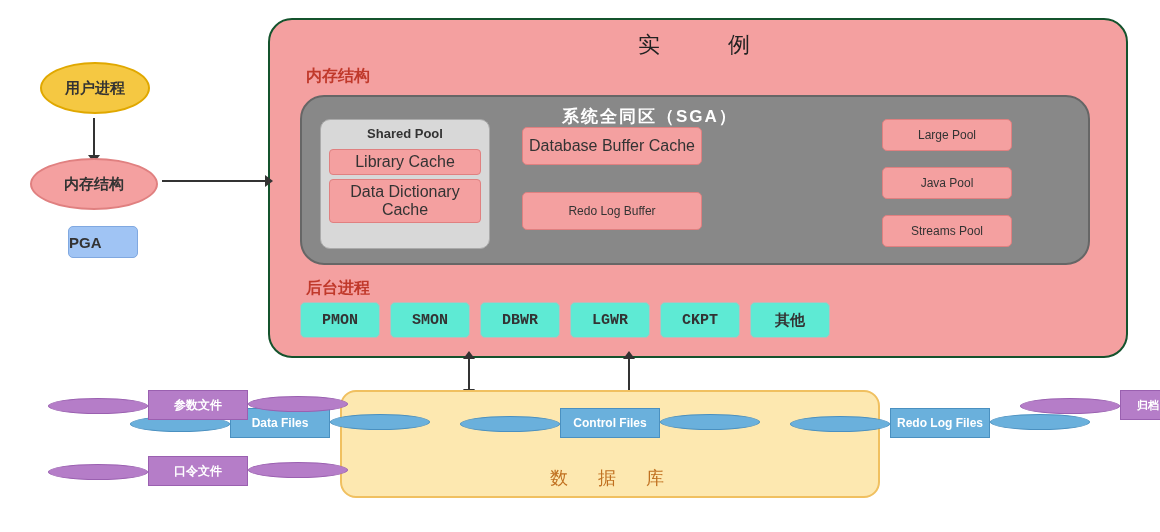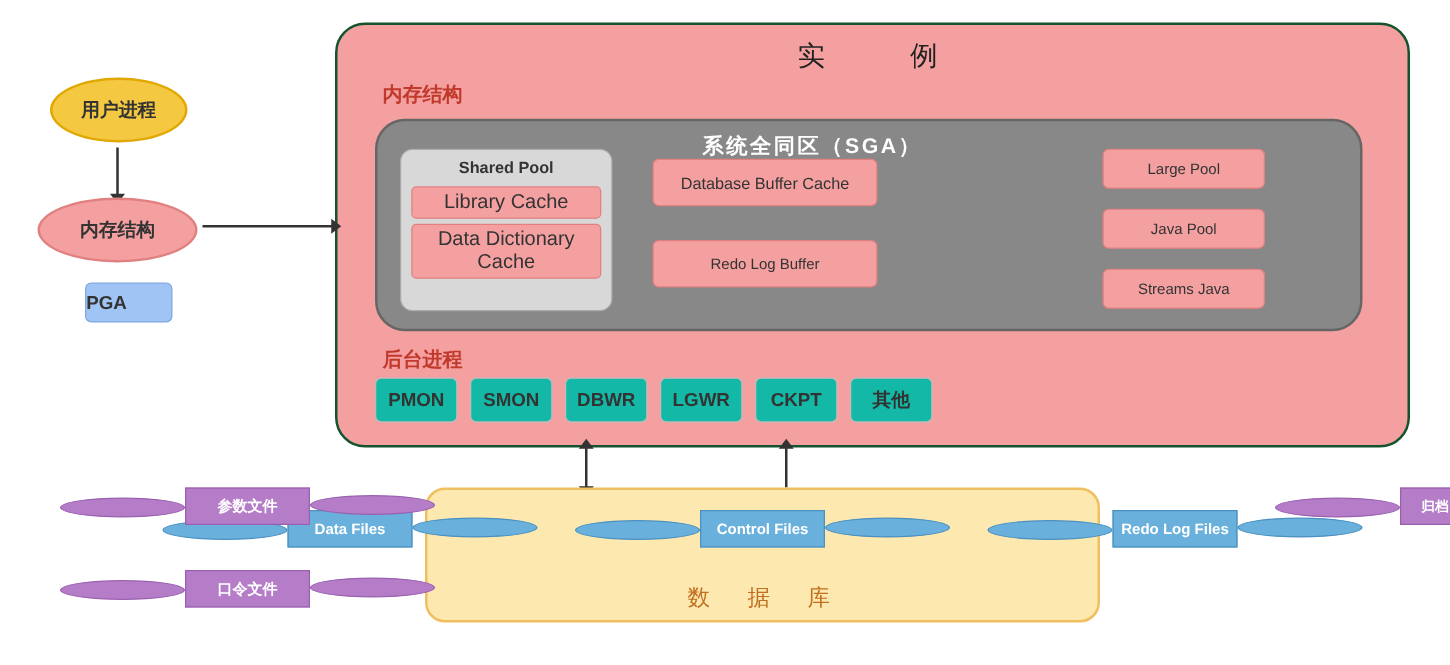--- a/index.html
+++ b/index.html
@@ -108,21 +108,21 @@
       left: 220px;
       top: 30px;
       width: 180px;
       height: 38px;
       background: #f4a0a0;
       border: 1px solid #e08080;
       border-radius: 5px;
       display: flex;
       align-items: center;
       justify-content: center;
-      font-size: 13px;
+      font-size: 16px;
       color: #333;
     }
 
     
     .redo-log-buffer-box {
       position: absolute;
       left: 220px;
       top: 95px;
       width: 180px;
       height: 38px;
@@ -200,31 +200,32 @@
     
     .backend-processes {
       position: absolute;
       left: 30px;
       top: 282px;
       display: flex;
       gap: 10px;
     }
 
     .process-box {
-      width: 66px;
+      width: 80px;
       height: 36px;
-      background: #14b8a6;
+      background: #5eead4;
       border: 1px solid #bbb;
       border-radius: 5px;
       display: flex;
       align-items: center;
       justify-content: center;
       font-size: 15px;
       color: #333;
       font-weight: bold;
+      font-family: Liberation Mono, monospace;
     }
 
     
     .user-process {
       position: absolute;
       left: 40px;
       top: 62px;
       width: 110px;
       height: 52px;
       background: #f5c842;
@@ -456,21 +457,21 @@
       </div>
 
       <div class="db-buffer-box">Database Buffer Cache</div>
 
       <div class="redo-log-buffer-box">Redo Log Buffer</div>
 
       <div class="large-pool-box">Large Pool</div>
 
       <div class="java-pool-box">Java Pool</div>
 
-      <div class="streams-pool-box">Streams Java</div>
+      <div class="streams-pool-box">Streams Pool</div>
     </div>
 
     <div class="backend-label">后台进程</div>
 
     <div class="backend-processes">
       <div class="process-box">PMON</div>
       <div class="process-box">SMON</div>
       <div class="process-box">DBWR</div>
       <div class="process-box">LGWR</div>
       <div class="process-box">CKPT</div>

